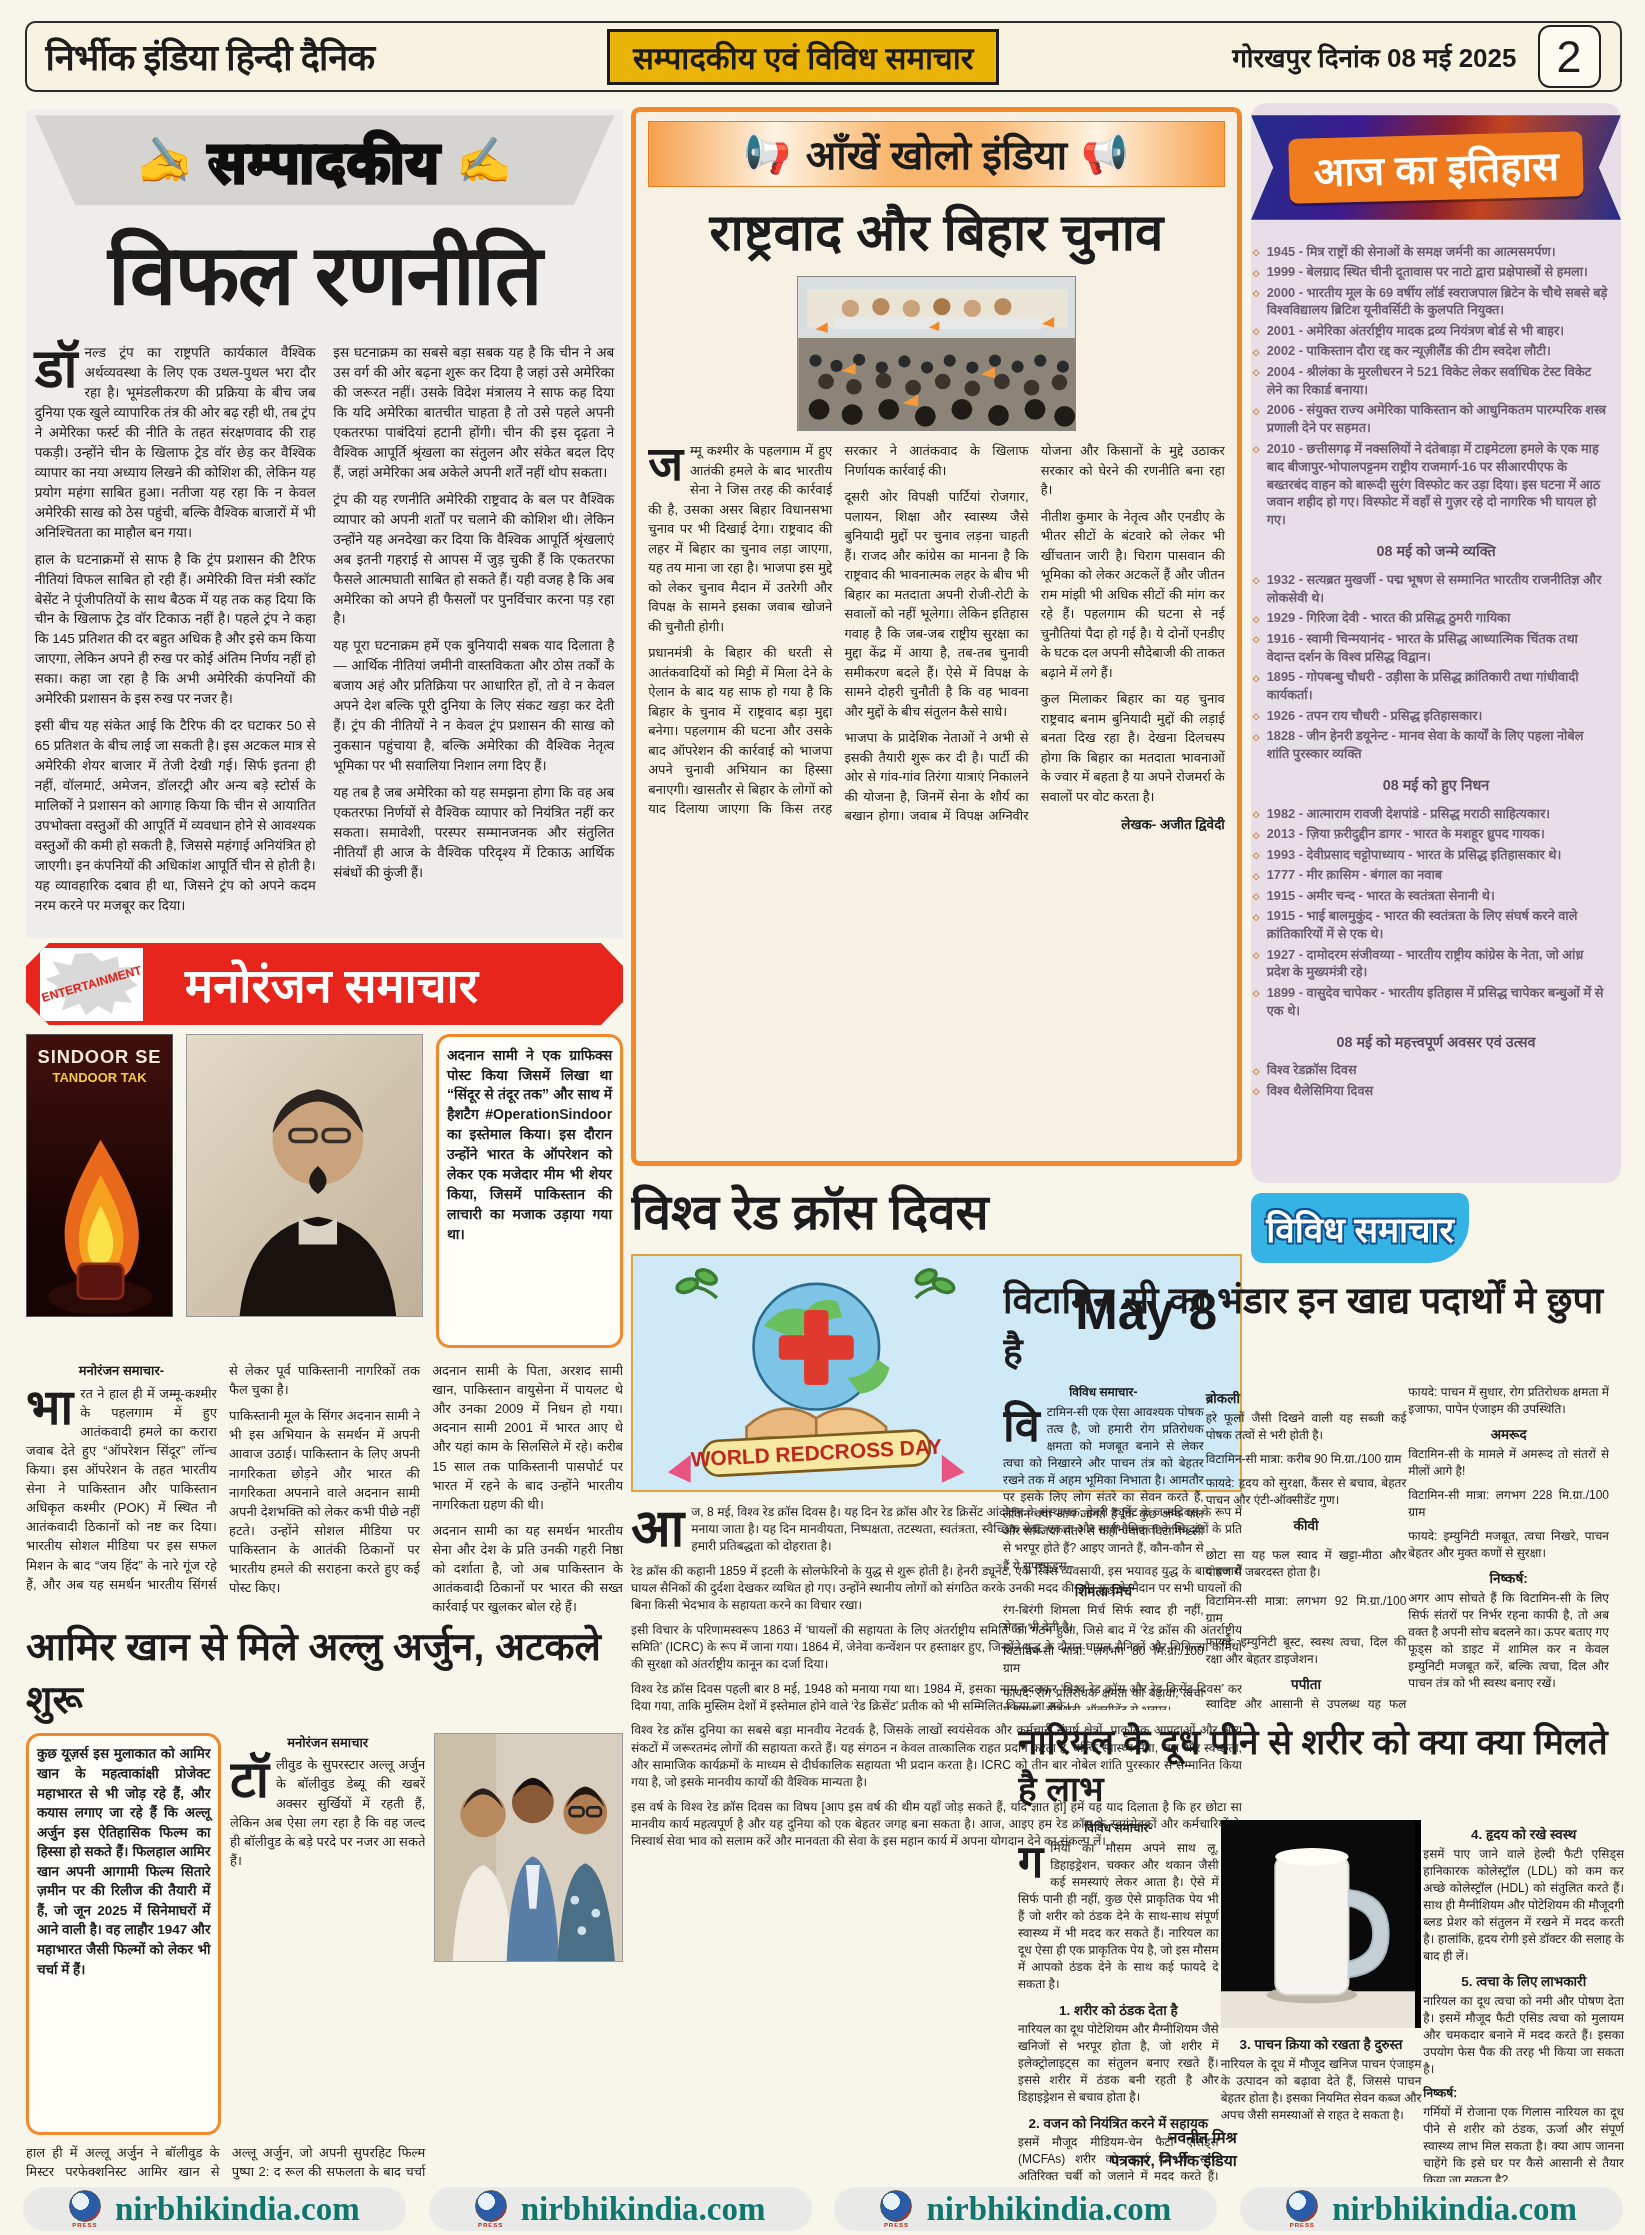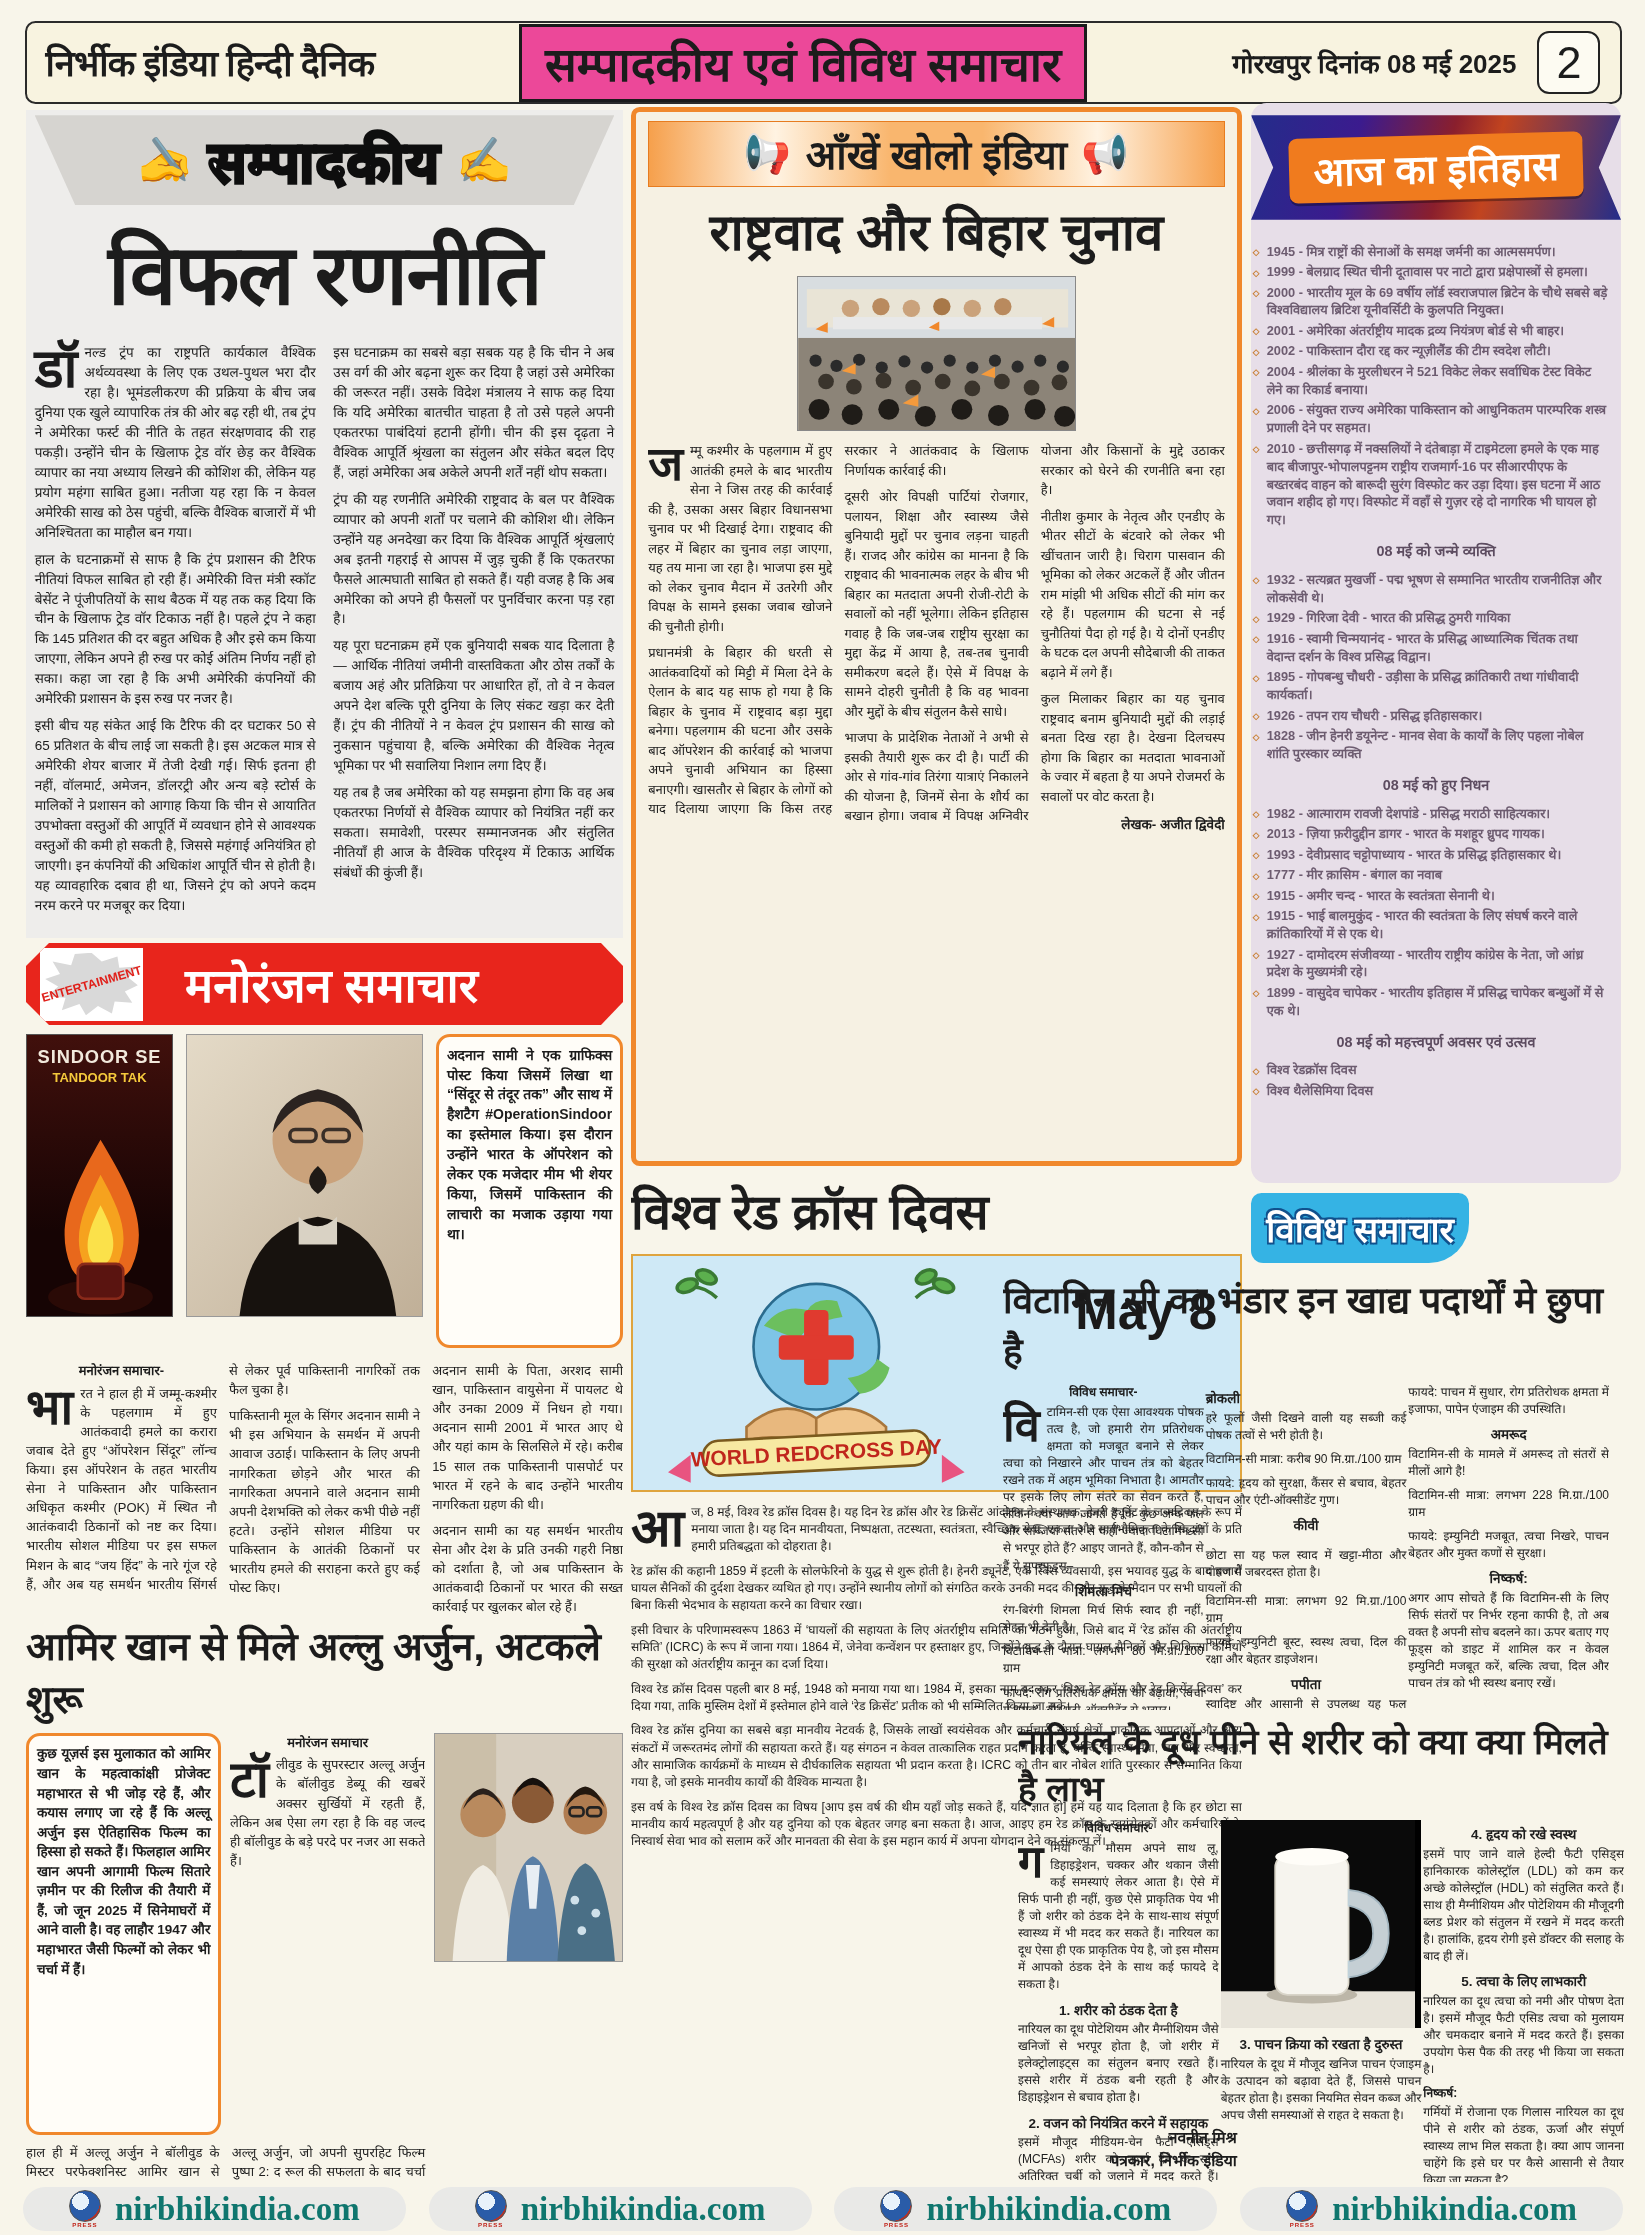--- a/index.html
+++ b/index.html
@@ -1,24 +1,24 @@
 <!DOCTYPE html>
 <html style="font-size:14px"><head>
 <meta charset="utf-8">
 <style>
   html,body{margin:0;padding:0;background:#e8e4d8;}
   #page{position:relative;width:1646px;height:2236px;background:#f8f5ea;overflow:hidden;
         font-family:"Liberation Sans",sans-serif;color:#1c1c1c;}
   [data-name]{box-sizing:border-box;}
   
-  .header{position:absolute;left:24.5px;top:21px;width:1597px;height:83px;background:#f8f3e0;
+  .header{position:absolute;left:24.5px;top:21px;width:1597px;height:71px;background:#f8f3e0;
           border:2.6px solid #2b2b2b;border-radius:10.5px;display:flex;align-items:center;
           justify-content:space-between;padding:0 19px;}
   .paper-name{font-size:36px;font-weight:800;letter-spacing:-0.9px;}
-  .page-title-box{border:3.5px solid #1b1b1b;padding:4px 23px;font-size:47px;font-weight:800;background:#ec4899;}
+  .page-title-box{border:3.5px solid #1b1b1b;padding:4px 23px;font-size:31px;font-weight:800;background:#eab308;}
   .dateline{font-size:26px;font-weight:800;}
   .page-num{width:63px;height:63px;border:2.6px solid #222;border-radius:12.2px;background:#fdfbf2;
             font-size:45px;display:flex;align-items:center;justify-content:center;}
   
   .dropcap{float:left;font-weight:800;line-height:.82;margin:3.5px 7px 0 0;}
   .bp{margin:0 0 7px 0;}
   .byline-b{font-weight:800;text-align:center;margin:0 0 3.5px 0;}
   
   .editorial{position:absolute;left:26px;top:110px;width:597px;height:828px;background:#eeedeb;
              padding:5.2px 8.7px;overflow:hidden;}

